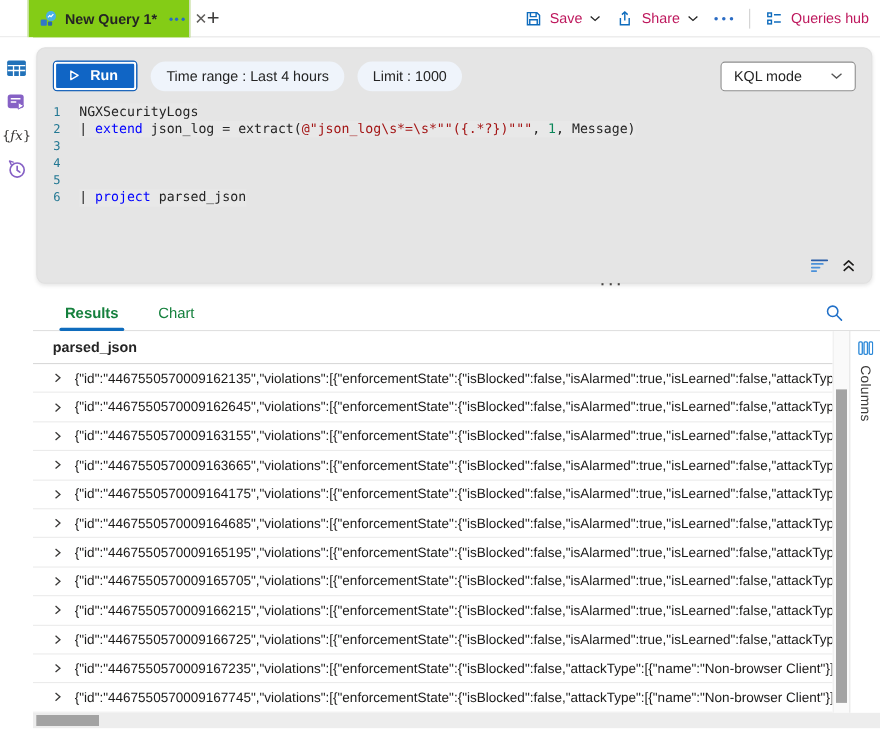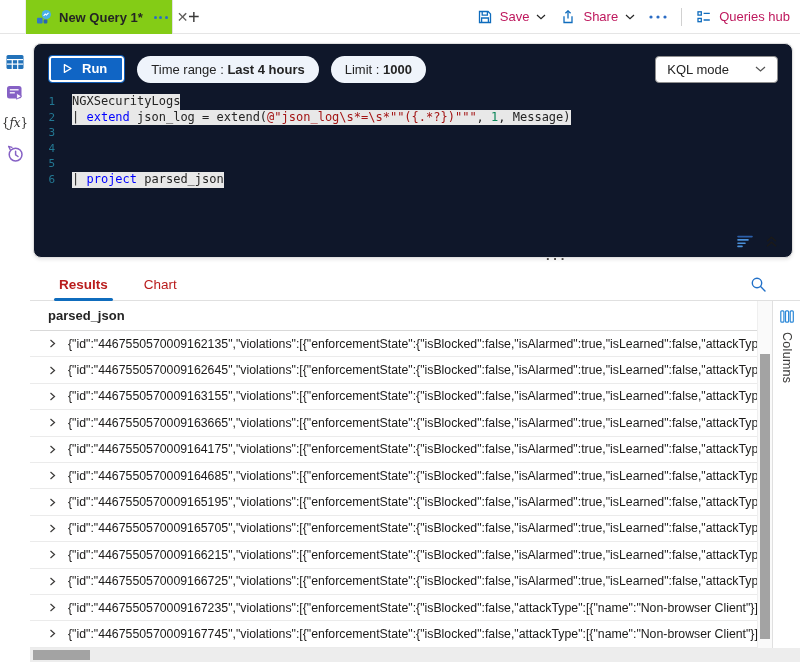--- a/index.html
+++ b/index.html
@@ -26,28 +26,28 @@
   .bar-divider { width:1px; height:18px; background:#d1d1d1; }
 
   
   .sidebar { position:absolute; top:34px; left:0; width:30px; bottom:0; background:#fff;
              display:flex; flex-direction:column; align-items:center; padding-top:20px; gap:15px; }
   .side-icon { cursor:pointer; }
   .fx-icon { font-size:12px; color:#323130; font-family:"DejaVu Serif", serif; white-space:nowrap; }
   .fx-icon i { font-style:italic; }
 
   
-  .query-card { position:absolute; left:33px; top:43px; width:760px; height:215px; background:#0f172a;
+  .query-card { position:absolute; left:33px; top:43px; width:760px; height:215px; background:#e5e5e5;
                 border:1px solid #e0e0e0; border-radius:8px; box-shadow:0 1.6px 3.6px rgba(0,0,0,.09); }
   .query-toolbar { display:flex; align-items:center; gap:12px; padding:11px 14px 4px 14px; }
   .run-btn { display:flex; align-items:center; gap:9px; background:#1065c5; color:#fff;
              border:1px solid #0f5cb5; box-shadow:inset 0 0 0 2px #fff; border-radius:4px;
              padding:5px 17px 6px 13px; font-size:13px; font-weight:bold; cursor:pointer; }
   .pill { background:#eff4fb; border-radius:15px; padding:6px 14px; font-size:13px; cursor:pointer; white-space:nowrap; }
-  .pill b { font-weight:bold; }
+  .pill b { font-weight:normal; }
   .kql-select { margin-left:auto; border:1px solid #8f8f8f; border-radius:4px; padding:5px 11px;
                 display:flex; align-items:center; gap:26px; cursor:pointer; background:#fff; }
 
   
   .editor { margin-top:7px; font-family:"DejaVu Sans Mono", monospace; font-size:12px; line-height:15.6px; cursor:text; }
   .code-line { display:flex; }
   .gutter { width:38px; flex:none; text-align:right; padding-right:17px; color:#237893; font-size:11px; }
   .code-text { white-space:pre; background:#e8e8e8; }
   .tok-kw { color:#0000ff; }
   .tok-str { color:#a31515; }
@@ -57,21 +57,21 @@
   .editor-actions > span { cursor:pointer; }
 
   
   .splitter-dots { position:absolute; top:251px; left:546px; color:#484644; font-weight:bold;
                    letter-spacing:3px; font-size:13px; cursor:row-resize; }
 
   
   .results { position:absolute; top:272px; left:30px; right:0; bottom:0; display:flex; flex-direction:column; background:#fff; }
   .results-tabs { height:29px; flex:none; display:flex; align-items:flex-end; gap:36px;
                   padding-left:29px; border-bottom:1px solid #e0e0e0; position:relative; }
-  .rtab { font-size:13.5px; padding-bottom:8px; position:relative; color:#b91c1c; cursor:pointer; }
+  .rtab { font-size:13.5px; padding-bottom:8px; position:relative; color:#15803d; cursor:pointer; }
   .rtab.active { font-weight:bold; }
   .rtab.active .tab-underline { position:absolute; left:-5px; right:-5px; bottom:-1px; height:3px;
                                 background:#0f6cbd; border-radius:2px; }
   .results-search { position:absolute; right:33px; bottom:7px; cursor:pointer; }
 
   .results-middle { flex:1; display:flex; min-height:0; }
   .grid-main { flex:1; min-width:0; display:flex; flex-direction:column; }
   .grid-header { height:30px; flex:none; display:flex; align-items:center; padding-left:18px;
                  font-weight:bold; font-size:13px; border-bottom:1px solid #d9d9d9; cursor:pointer; }
   .grid-rows { flex:1; overflow:hidden; }
@@ -215,21 +215,21 @@
   </div>
 
   <div class="editor">
     <div id="code-lines">
         <div class="code-line">
           <span class="gutter">1</span>
           <span class="code-text"><span class="tok-plain">NGXSecurityLogs</span></span>
         </div>
         <div class="code-line">
           <span class="gutter">2</span>
-          <span class="code-text"><span class="tok-plain">| </span><span class="tok-kw">extend</span><span class="tok-plain"> json_log = extend(</span><span class="tok-str">@"json_log\s*=\s*""({.*?})"""</span><span class="tok-plain">, </span><span class="tok-num">1</span><span class="tok-plain">, Message)</span></span>
+          <span class="code-text"><span class="tok-plain">| </span><span class="tok-kw">extend</span><span class="tok-plain"> json_log = extract(</span><span class="tok-str">@"json_log\s*=\s*""({.*?})"""</span><span class="tok-plain">, </span><span class="tok-num">1</span><span class="tok-plain">, Message)</span></span>
         </div>
         <div class="code-line">
           <span class="gutter">3</span>
         </div>
         <div class="code-line">
           <span class="gutter">4</span>
         </div>
         <div class="code-line">
           <span class="gutter">5</span>
         </div>

